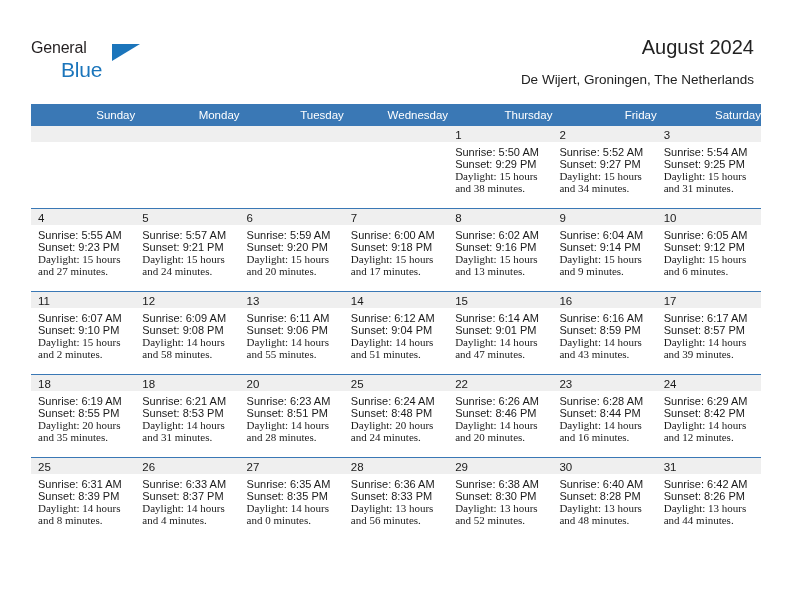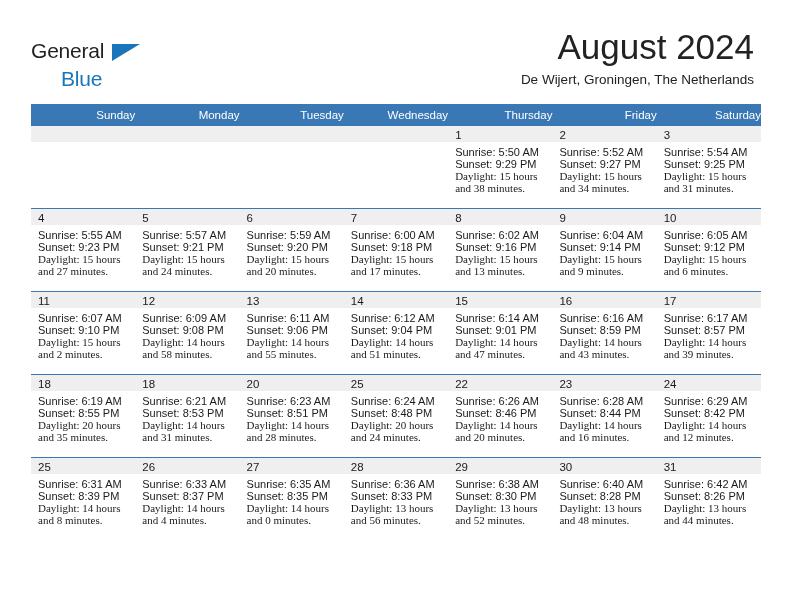--- a/index.html
+++ b/index.html
@@ -32,29 +32,29 @@
     position: absolute;
     left: 31px;
     top: 39px;
     width: 180px;
     height: 50px;
   }
   .logo-general {
     position: absolute;
     left: 0;
     top: 0;
-    font-size: 21px;
+    font-size: 16px;
     letter-spacing: -0.2px;
     color: #231f20;
     font-family: "Liberation Sans", sans-serif;
   }
   .logo-blue {
     position: absolute;
     left: 30px;
-    top: 28px;
+    top: 19px;
     font-size: 21px;
     letter-spacing: -0.2px;
     color: #1b75bb;
     font-family: "Liberation Sans", sans-serif;
   }
   .logo-triangle {
     position: absolute;
     left: 81px;
     top: 5px;
     width: 0;
@@ -63,21 +63,21 @@
     border-bottom: 17px solid transparent;
   }
 
   .title-block {
     position: absolute;
     right: 38px;
     top: 30px;
     text-align: right;
   }
   .month-title {
-    font-size: 35px;
+    font-size: 20px;
     color: #222222;
     line-height: 34px;
     font-weight: normal;
     margin: 0;
     white-space: nowrap;
   }
   .location {
     font-size: 13.5px;
     color: #222222;
     line-height: 20px;

